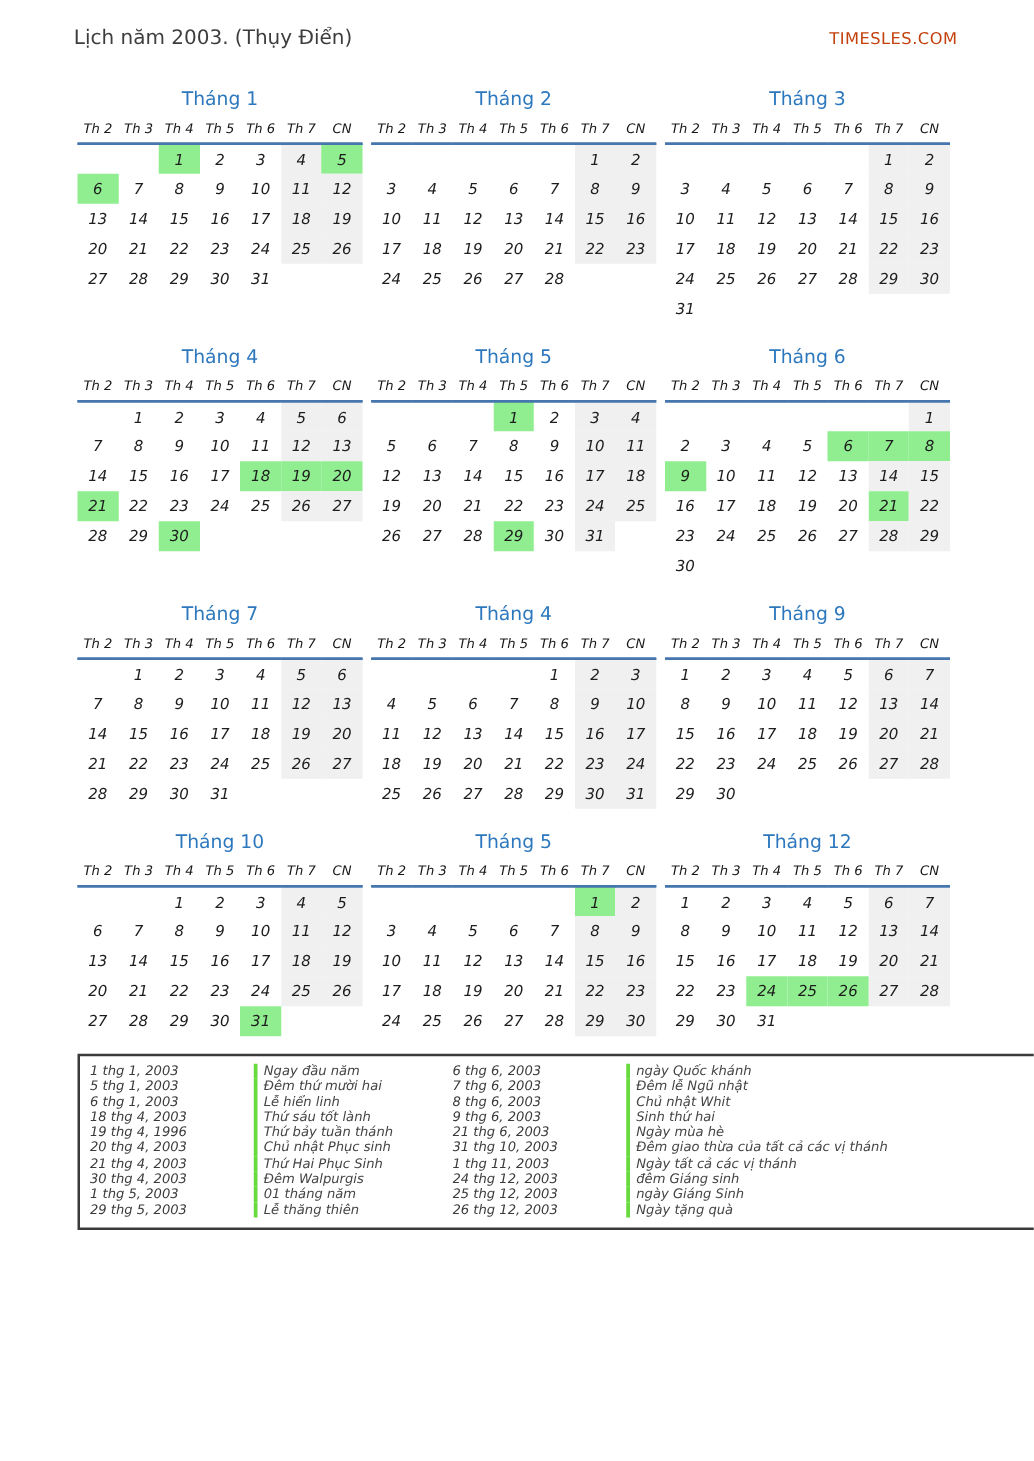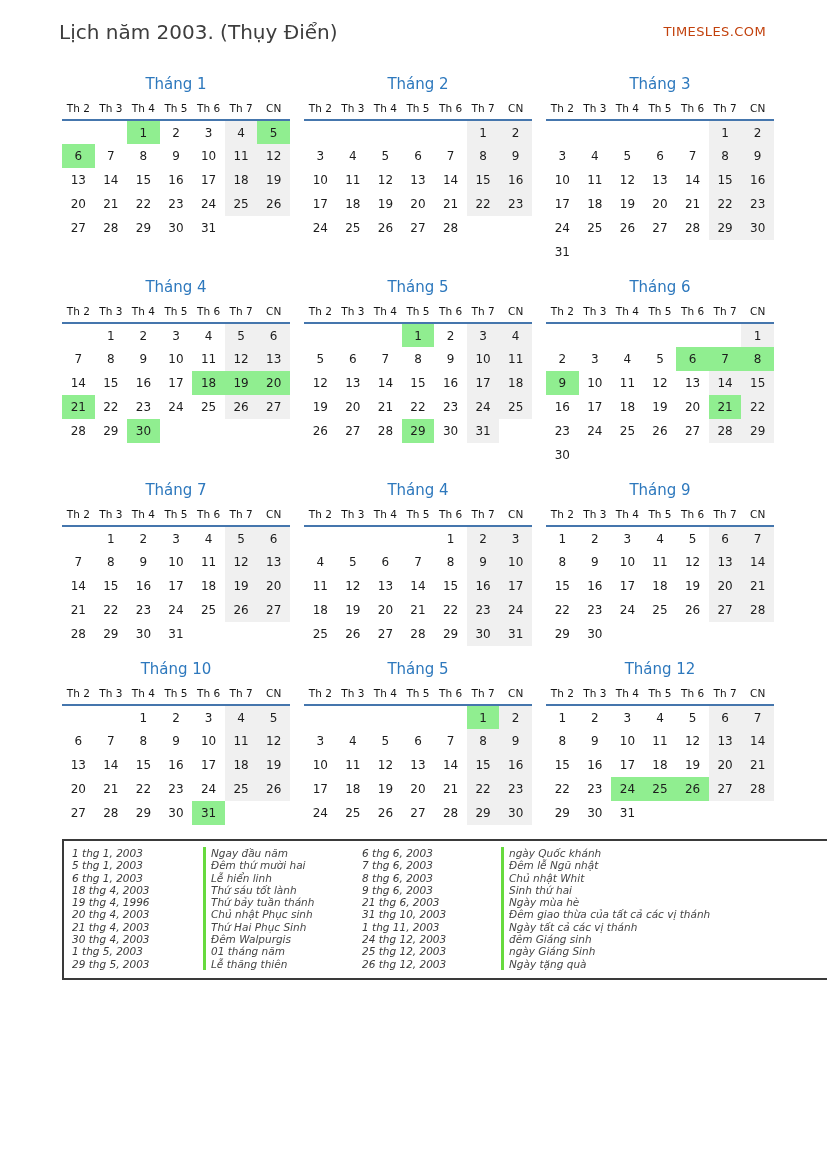--- a/index.html
+++ b/index.html
@@ -2,29 +2,29 @@
 <html><head>
 <meta charset="utf-8">
 <style>
   * { margin:0; padding:0; box-sizing:border-box; }
   html,body { width:827px; height:1169px; background:#ffffff;
     font-family:"DejaVu Sans","Liberation Sans",sans-serif; }
   .page { padding:20px 61px 0 62px; width:827px; }
 
   
   .top { display:flex; justify-content:space-between; align-items:flex-start; }
-  .page-title { font-size:20px; color:#3d3d3d; margin-left:-3px; }
+  .page-title { font-size:16px; color:#3d3d3d; margin-left:-3px; }
   .site-logo { font-size:13px; color:#c2410c; letter-spacing:.4px; text-decoration:none; margin-top:4px; }
 
   
   .months { margin-top:31px; display:grid; grid-template-columns:repeat(3,228px);
-    column-gap:7px; row-gap:17px; align-items:start;gap:14px; }
+    column-gap:7px; row-gap:17px; align-items:start; }
   .month { width:228px; }
   .month-title { text-align:center; font-size:15px; color:#2d78bd; margin-bottom:7px; }
-  .month table { width:100%; border-collapse:collapse; table-layout:fixed; }
+  .month table { width:100%; border-collapse:collapse; table-layout:fixed;font-style:italic; }
   .month th { font-weight:normal; font-size:10.5px; color:#161616;
     padding:2px 0 5px 0; border-bottom:2px solid #4576ad; text-align:center; }
   .month td { height:24px; text-align:center; font-size:12px; color:#1d1d1d; }
   .month td.weekend { background:#f0f0f0; }
   .month td.holiday { background:#90ee90; }
 
   
   .legend { margin-top:14px; width:812px; border:2px solid #3a3a3a;
     padding:6px 4px 8px 8px;font-style:italic; }
   .legend-grid { display:grid; grid-template-columns:131px 159px 139px 1fr; }

